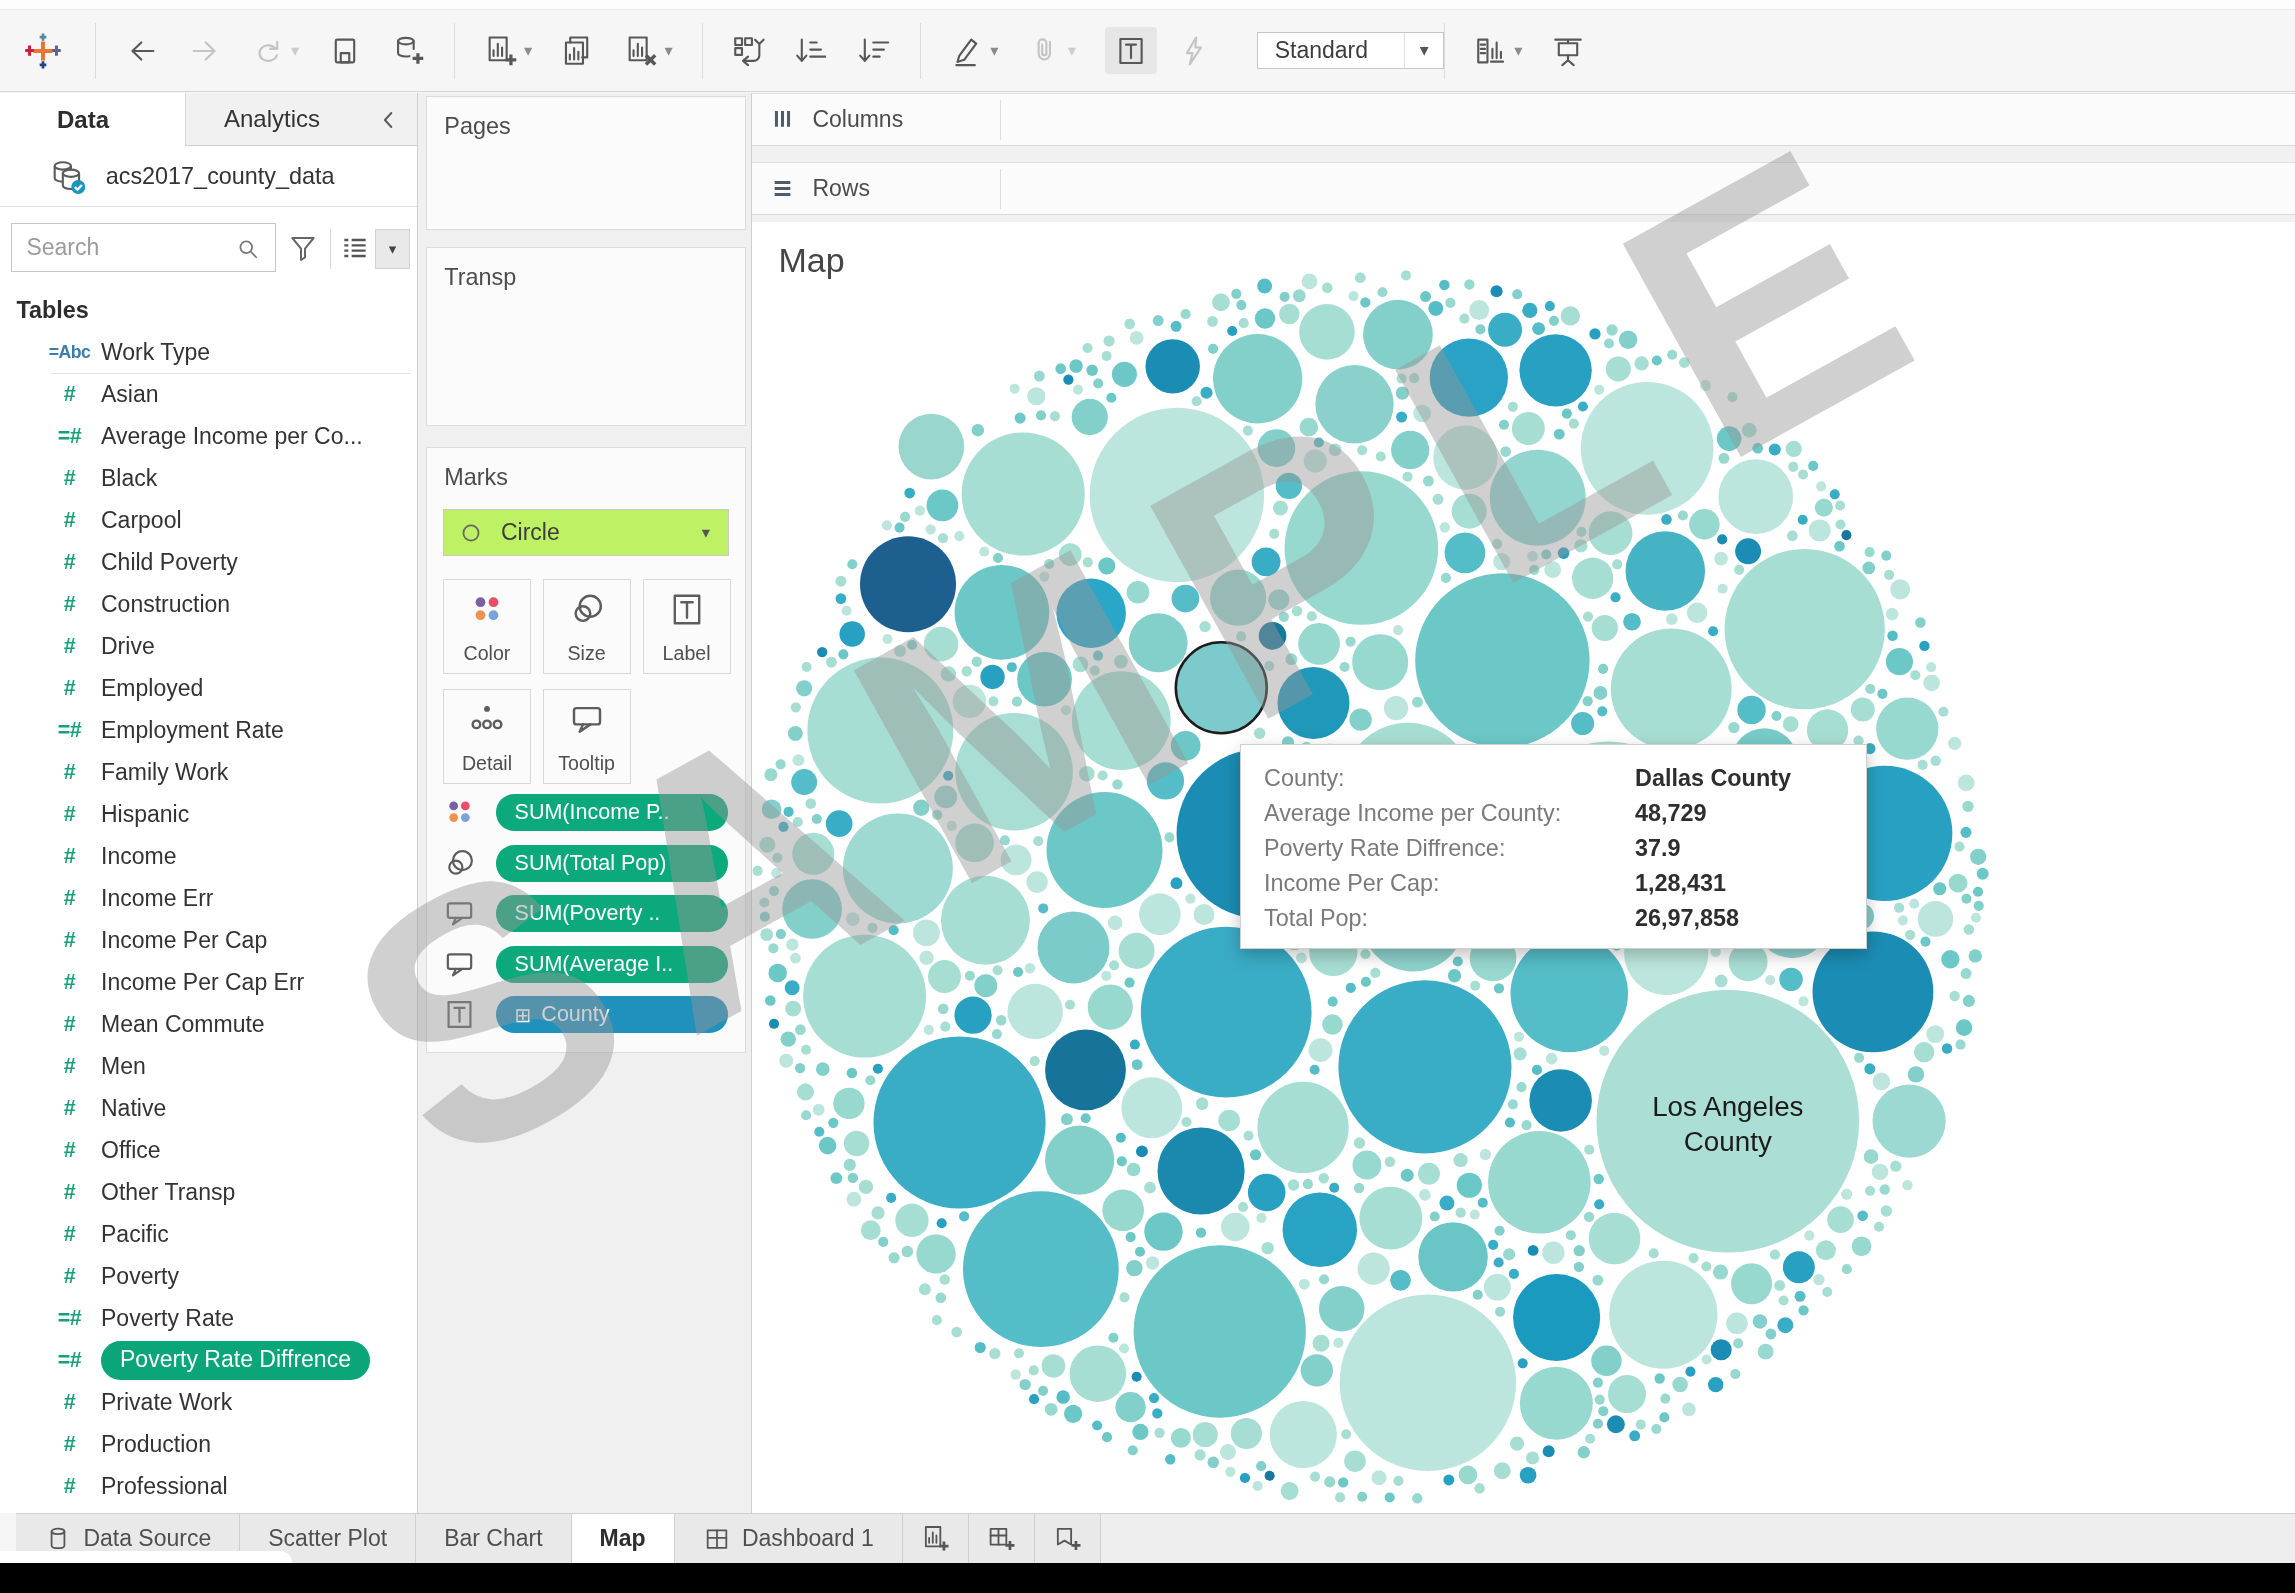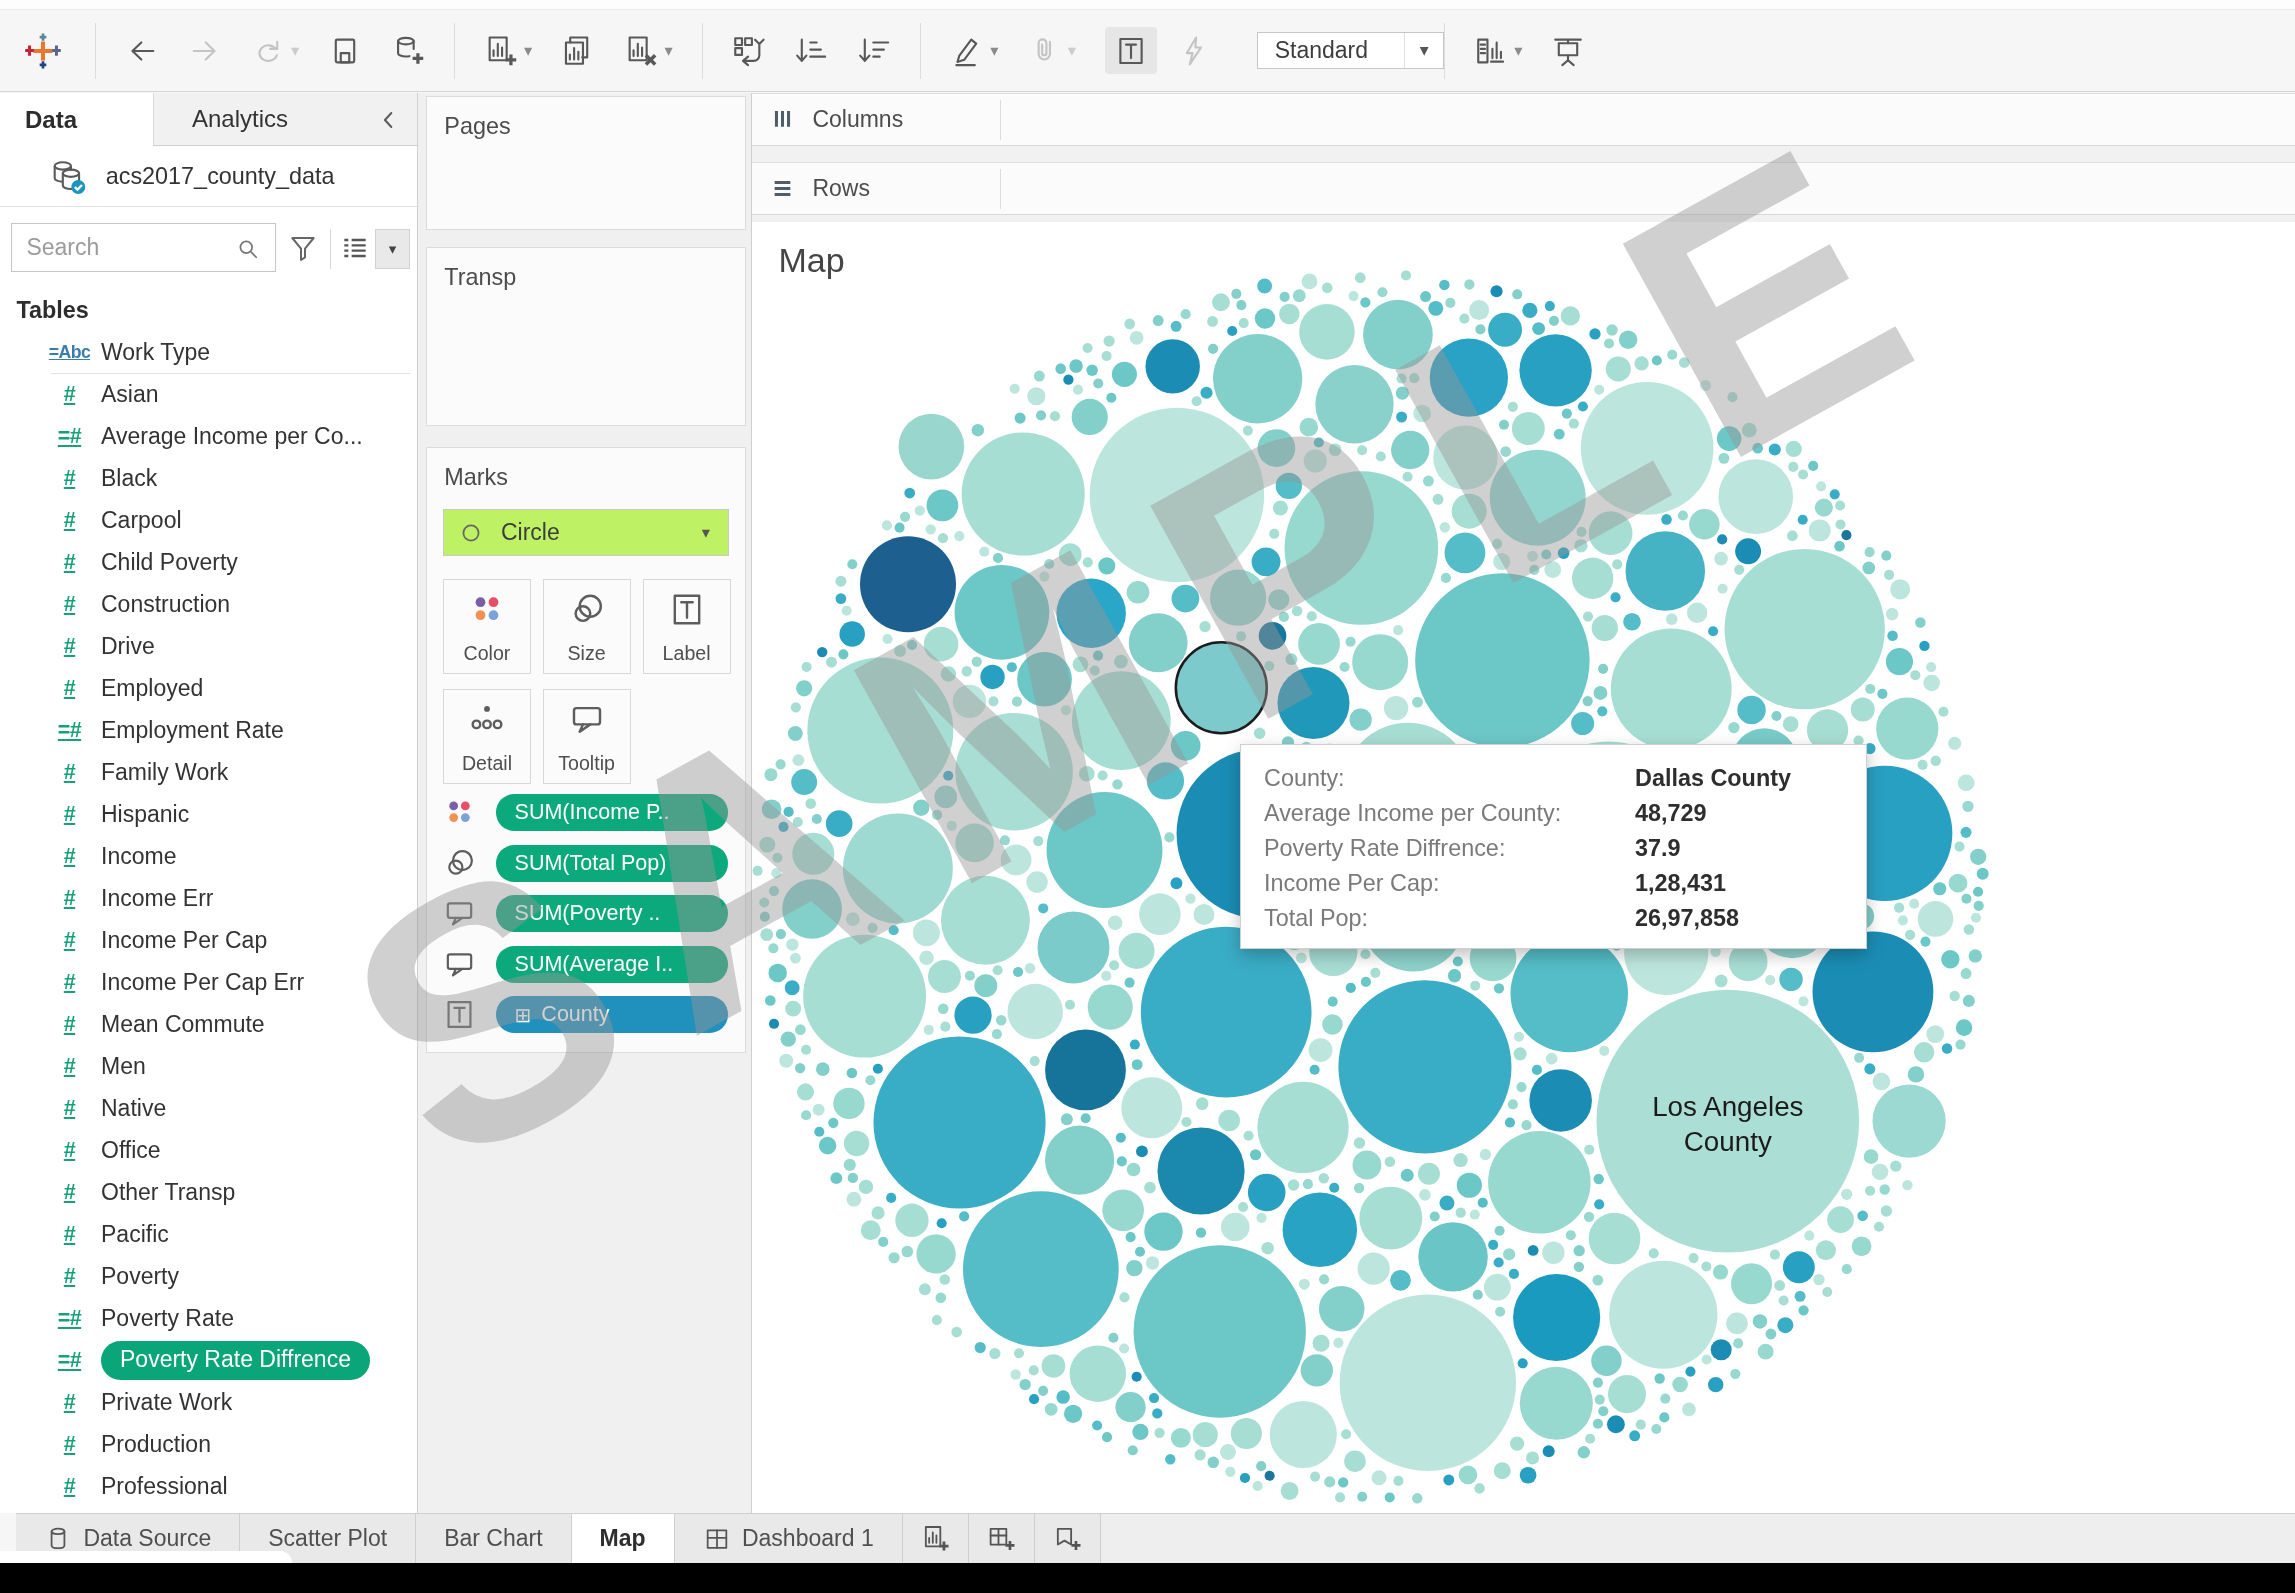--- a/index.html
+++ b/index.html
@@ -15,39 +15,39 @@
   .tb-item.active { background:#e6e6e6; border-radius:3.8px; padding:6.3px 8.8px; margin-right:20px; }
   .tb-caret { font-size:16.4px; color:#8b8b8b; margin-left:6.3px; }
   .tb-item.disabled .tb-caret { color:#cccccc; }
   .tb-div { width:0.6px; height:56px; background:#dcdcdc; margin-right:29px; flex:0 0 auto; }
   .tb-select { display:flex; align-items:center; width:187px; height:37px; background:#fff; border:0.6px solid #c6c6c6; margin-left:17.7px; }
   .tb-select .lbl { flex:1; padding-left:16.4px; font-size:23px; color:#3d3d3d; }
   .tb-select .car { width:39px; height:100%; border-left:0.6px solid #e0e0e0; display:flex; align-items:center; justify-content:center; color:#555; font-size:17.7px; }
 
   
   #left-panel { position:absolute; left:0; top:93px; width:418px; height:1420px; background:#fff; border-right:0.6px solid #cfcfcf; overflow:hidden; }
-  .lp-tabs { display:flex; height:53px; }
+  .lp-tabs { display:flex; height:53px;margin-left:32px; }
   .lp-tab-data { width:153px; background:#fff; font-size:24px; font-weight:700; color:#2d2d2d; display:flex; align-items:center; padding-left:25px; }
   .lp-tab-analytics { flex:1; background:#f1f1f1; border-left:0.6px solid #dadada; border-bottom:0.6px solid #cfcfcf; font-size:24px; color:#333; display:flex; align-items:center; padding-left:38px; position:relative; }
   .lp-collapse { position:absolute; right:14px; top:12.6px; width:28px; height:28px; color:#5a5a5a; }
   .lp-src { height:61px; border-bottom:0.6px solid #e2e2e2; display:flex; align-items:center; padding-left:49px; }
   .lp-src svg { width:39px; height:39px; margin-right:17.7px; flex:0 0 auto; }
   .lp-src .name { font-size:23.4px; color:#333; }
   .lp-search { position:relative; height:83px; }
   .lp-search input { position:absolute; left:11.4px; top:16.4px; width:265px; height:49px; border:0.6px solid #c6c6c6; background:#fff; font-size:23px; color:#333; padding:0 44px 0 14px; outline:none; font-family:inherit; }
   .lp-search input::placeholder { color:#9b9b9b; }
   .search-mag { position:absolute; left:234px; top:28px; width:28px; height:28px; color:#777; }
   .search-funnel { position:absolute; left:287px; top:25px; width:32px; height:32px; color:#666; }
   .search-vdiv { position:absolute; left:330px; top:21.5px; width:0.6px; height:40px; background:#d8d8d8; }
   .search-grid { position:absolute; left:339px; top:25px; width:32px; height:32px; color:#555; }
   .search-caretbox { position:absolute; left:375px; top:21.5px; width:35px; height:40px; background:#e9e9e9; border:0.6px solid #d2d2d2; display:flex; align-items:center; justify-content:center; color:#444; font-size:15px; }
   .lp-tables { height:40px; display:flex; align-items:center; padding-left:16.4px; font-size:23.4px; font-weight:700; color:#2d2d2d; }
   #field-list { position:absolute; left:0; top:238px; right:0; }
   .field-row { height:42px; display:flex; align-items:center; }
-  .field-icon { width:63px; margin-left:38px; flex:0 0 auto; text-align:center; font-weight:600; font-size:21.5px; color:#17a07b; letter-spacing:-0.6px;text-decoration:underline; }
+  .field-icon { width:63px; margin-left:38px; flex:0 0 auto; text-align:center; font-weight:600; font-size:21.5px; color:#17a07b; letter-spacing:-0.6px; }
   .field-icon.abc { color:#3a7cae; font-size:17.7px; }
   .field-label { font-size:23px; color:#333; white-space:nowrap; }
   .field-label.hl { background:#0aa578; color:#fff; padding:5px 19px 6.3px 19px; border-radius:631px; }
   .dim-sep { height:0.6px; background:#e3e3e3; margin:0 6.3px 0 51px; }
 
   
   #middle-panel { position:absolute; left:418px; top:93px; width:334px; height:1420px; background:#f0f0f0; border-right:0.6px solid #cfcfcf; }
   .card { position:absolute; left:7.6px; width:320px; background:#fbfbfb; border:0.6px solid #dcdcdc; }
   .card .card-title { font-size:23.4px; color:#4c4c4c; padding:16.4px 0 0 17.7px; }
   #card-pages { top:2.5px; height:134px; }

